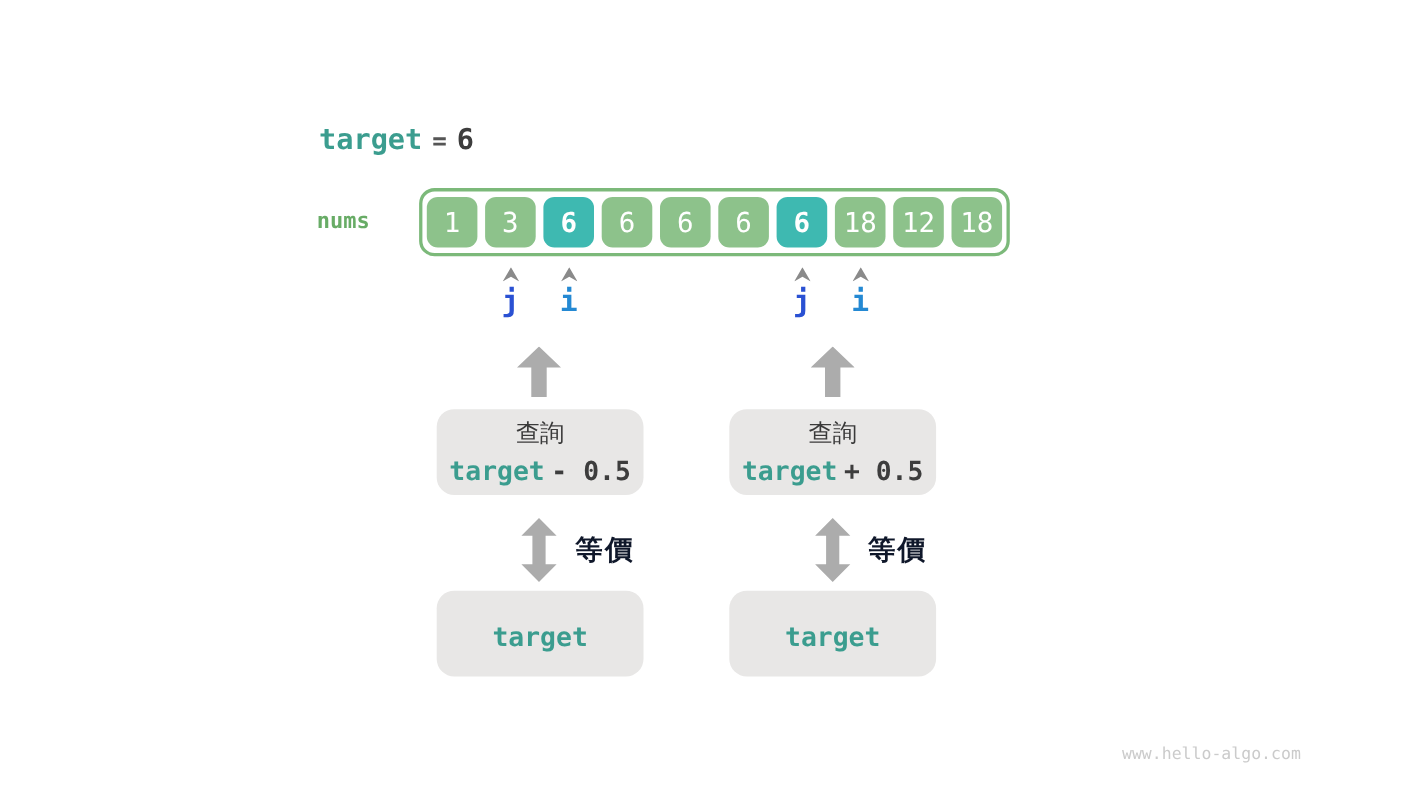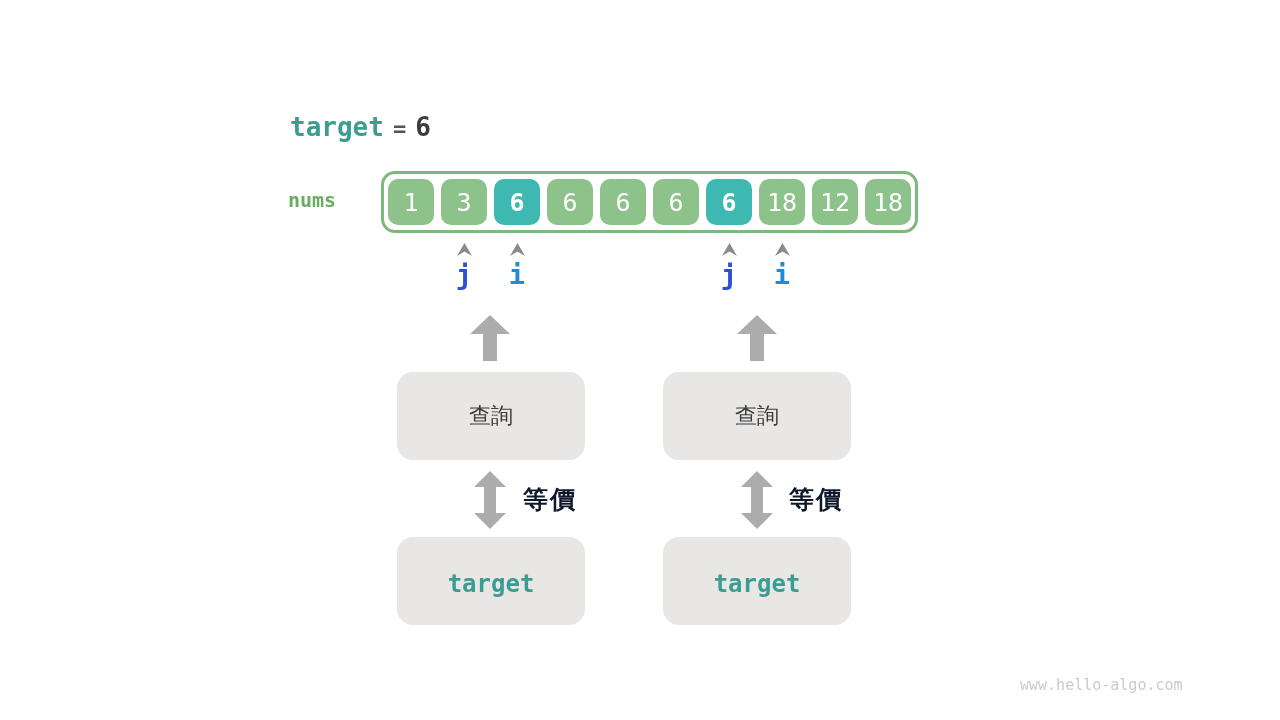--- a/index.html
+++ b/index.html
@@ -59,21 +59,21 @@
     font-size: 27px; font-weight: bold; line-height: 30px; margin-top: 4px;
   }
 
   
   .up-arrow { position: absolute; top: 315px; }
   .up-arrow.left  { left: 470px; }
   .up-arrow.right { left: 737px; }
 
   
   .gbox {
-    position: absolute; width: 188px; height: 88px;
+    position: absolute; width: 188px; height: 78px;
     background: #e8e7e6; border-radius: 16px;
     display: flex; flex-direction: column;
     align-items: center; justify-content: center;
     text-align: center;
   }
   .gbox .line1 { font-size: 22px; color: #3a3a3a; line-height: 28px; }
   .gbox .line2 { font-size: 24px; line-height: 30px; margin-top: 5px; font-weight: bold;
                  font-family: "DejaVu Sans Mono", "Liberation Mono", monospace; }
   .gbox .op { color: #3d3d3d; margin-left: 6px; }
   .query-box.left   { left: 397px; top: 372px; }
@@ -151,23 +151,29 @@
 
   <svg class="up-arrow left" width="40" height="46" viewBox="0 0 40 46">
     <polygon points="20,0 40,19 27,19 27,46 13,46 13,19 0,19" fill="#acacac"></polygon>
   </svg>
   <svg class="up-arrow right" width="40" height="46" viewBox="0 0 40 46">
     <polygon points="20,0 40,19 27,19 27,46 13,46 13,19 0,19" fill="#acacac"></polygon>
   </svg>
 
   <div class="gbox query-box left">
     <div class="line1">查詢</div>
+    <div class="line2">
+      <span class="teal">target</span><span class="op">- 0.5</span>
+    </div>
   </div>
   <div class="gbox query-box right">
     <div class="line1">查詢</div>
+    <div class="line2">
+      <span class="teal">target</span><span class="op">+ 0.5</span>
+    </div>
   </div>
 
   <svg class="dbl-arrow left" width="36" height="58" viewBox="0 0 36 58">
     <polygon points="18,0 34,16 24,16 24,42 34,42 18,58 2,42 12,42 12,16 2,16" fill="#acacac"></polygon>
   </svg>
   <svg class="dbl-arrow right" width="36" height="58" viewBox="0 0 36 58">
     <polygon points="18,0 34,16 24,16 24,42 34,42 18,58 2,42 12,42 12,16 2,16" fill="#acacac"></polygon>
   </svg>
   <div class="equiv-label left">等價</div>
   <div class="equiv-label right">等價</div>

